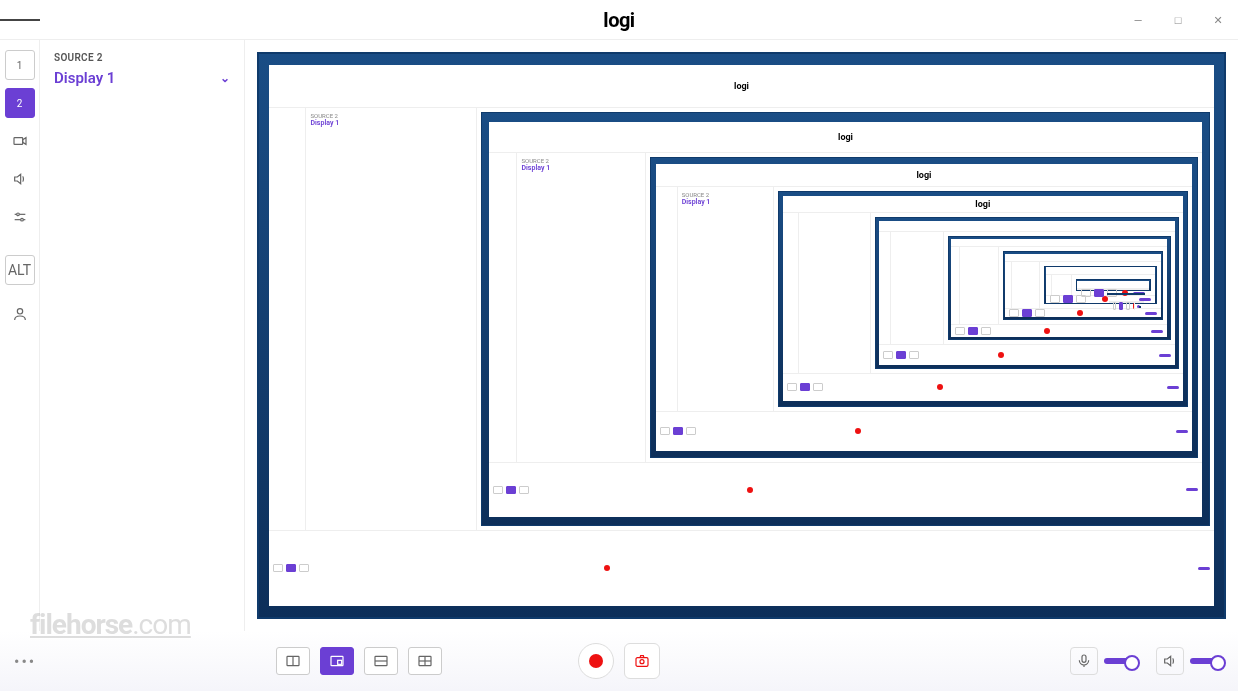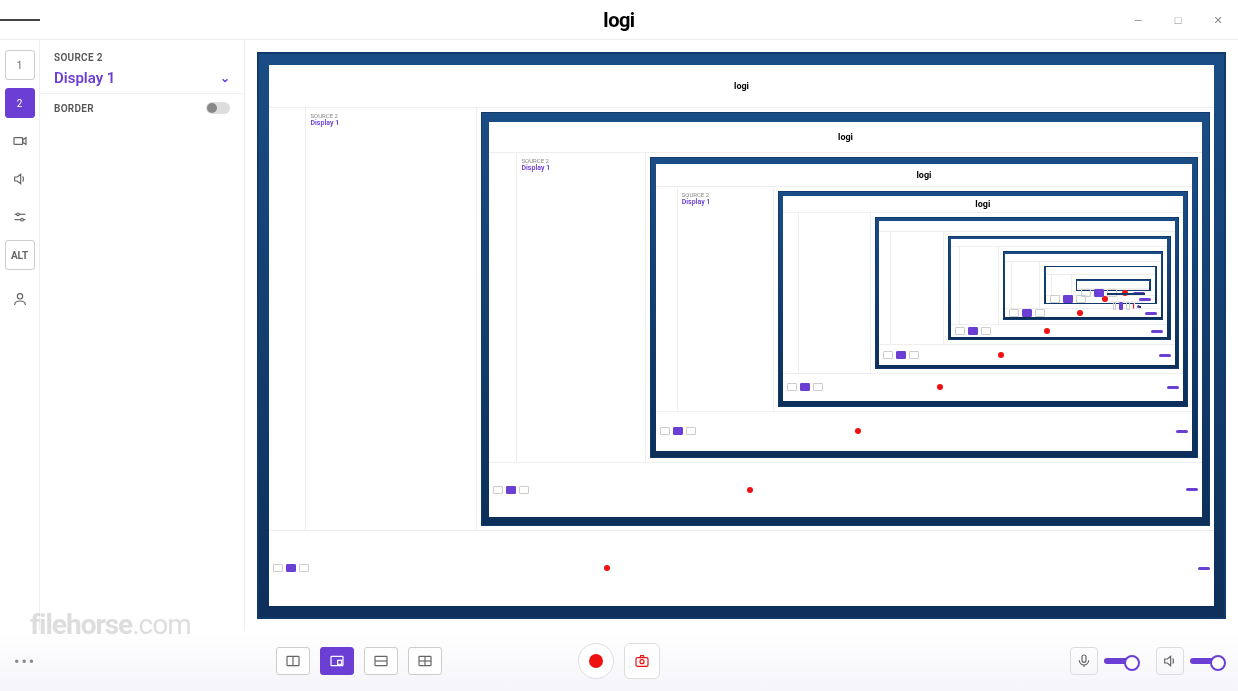--- a/index.html
+++ b/index.html
@@ -33,21 +33,21 @@
 .scenebtn.active { background:#6b3fd4; border-color:#6b3fd4; color:#fff; }
 .center-controls { position:absolute; left:50%; transform:translateX(-50%); display:flex; gap:10px; align-items:center; }
 .recbtn { width:36px; height:36px; border-radius:50%; border:1px solid #ddd; background:#fff; display:flex; align-items:center; justify-content:center; cursor:pointer; }
 .recdot { width:14px; height:14px; border-radius:50%; background:#e11; }
 .snapbtn { width:36px; height:36px; border-radius:6px; border:1px solid #ddd; background:#fff; display:flex; align-items:center; justify-content:center; cursor:pointer; color:#e11; }
 .audio { margin-left:auto; display:flex; gap:18px; align-items:center; }
 .aitem { display:flex; align-items:center; gap:6px; }
 .aicon { width:28px; height:28px; border:1px solid #ddd; border-radius:4px; display:flex; align-items:center; justify-content:center; color:#666; cursor:pointer; }
 .slider { width:34px; height:6px; border-radius:3px; background:#6b3fd4; position:relative; cursor:pointer; }
 .slider::after { content:""; position:absolute; right:-2px; top:-3px; width:12px; height:12px; border-radius:50%; background:#fff; border:2px solid #6b3fd4; }
-.watermark { position:absolute; left:30px; bottom:50px; font-size:28px; font-weight:700; color:rgba(120,120,120,0.25); letter-spacing:-1px; font-family:Arial,sans-serif; text-shadow:0 1px 0 rgba(255,255,255,0.6); }
+.watermark { position:absolute; left:30px; bottom:50px; font-size:28px; font-weight:700; color:rgba(120,120,120,0.25); letter-spacing:-1px; font-family:Arial,sans-serif; text-shadow:0 1px 0 rgba(255,255,255,0.6);text-decoration:underline; }
 .watermark .dom { font-weight:400; }
 svg { width:16px; height:16px; }
 
 
 .mini { position:absolute; background:#fff; display:flex; flex-direction:column; }
 .mini-tb { height:8%; min-height:8px; display:flex; align-items:center; justify-content:center; border-bottom:1px solid #eee; font-size:9px; font-weight:700; position:relative; }
 .mini-body { flex:1; display:flex; min-height:0; }
 .mini-rail { width:4%; min-width:6px; border-right:1px solid #eee; }
 .mini-panel { width:18%; min-width:20px; border-right:1px solid #eee; padding:4px; font-size:7px; overflow:hidden; }
 .mini-panel .src { color:#888; font-size:6px; }
@@ -93,38 +93,34 @@
         </svg>
     </div>
     <div class="railicon">
       <svg viewBox="0 0 24 24" fill="none" stroke="currentColor" stroke-width="1.8">
           <line x1="4" y1="8" x2="20" y2="8"></line>
           <line x1="4" y1="16" x2="20" y2="16"></line>
           <circle cx="9" cy="8" r="2" fill="#fff"></circle>
           <circle cx="15" cy="16" r="2" fill="#fff"></circle>
         </svg>
     </div>
-    <div class="railbtn" style="margin-top:0;font-size:10px;font-weight:bold;">ALT</div>
+    <div class="railbtn" style="margin-top:15px;font-size:14px;">ALT</div>
     <div class="railicon" style="margin-top:6px;">
       <svg viewBox="0 0 24 24" fill="none" stroke="currentColor" stroke-width="1.8">
           <circle cx="12" cy="8" r="4"></circle>
           <path d="M4 21c0-4 4-6 8-6s8 2 8 6"></path>
         </svg>
     </div>
   </div>
 
   <div class="panel">
     <div class="panel-lbl">SOURCE 2</div>
     <div class="panel-val">
       <span>Display 1</span>
       <span class="chev">⌄</span>
-    </div>
-    <div class="prow">
-      <span>BORDER</span>
-      <div class="toggle"></div>
     </div>
   </div>
 
   <div class="preview">
     <div class="screen" id="screen-root">
         <div class="mini" style="inset: 2% 1%;">
           <div class="mini-tb">logi</div>
           <div class="mini-body">
             <div class="mini-rail"></div>
             <div class="mini-panel">

